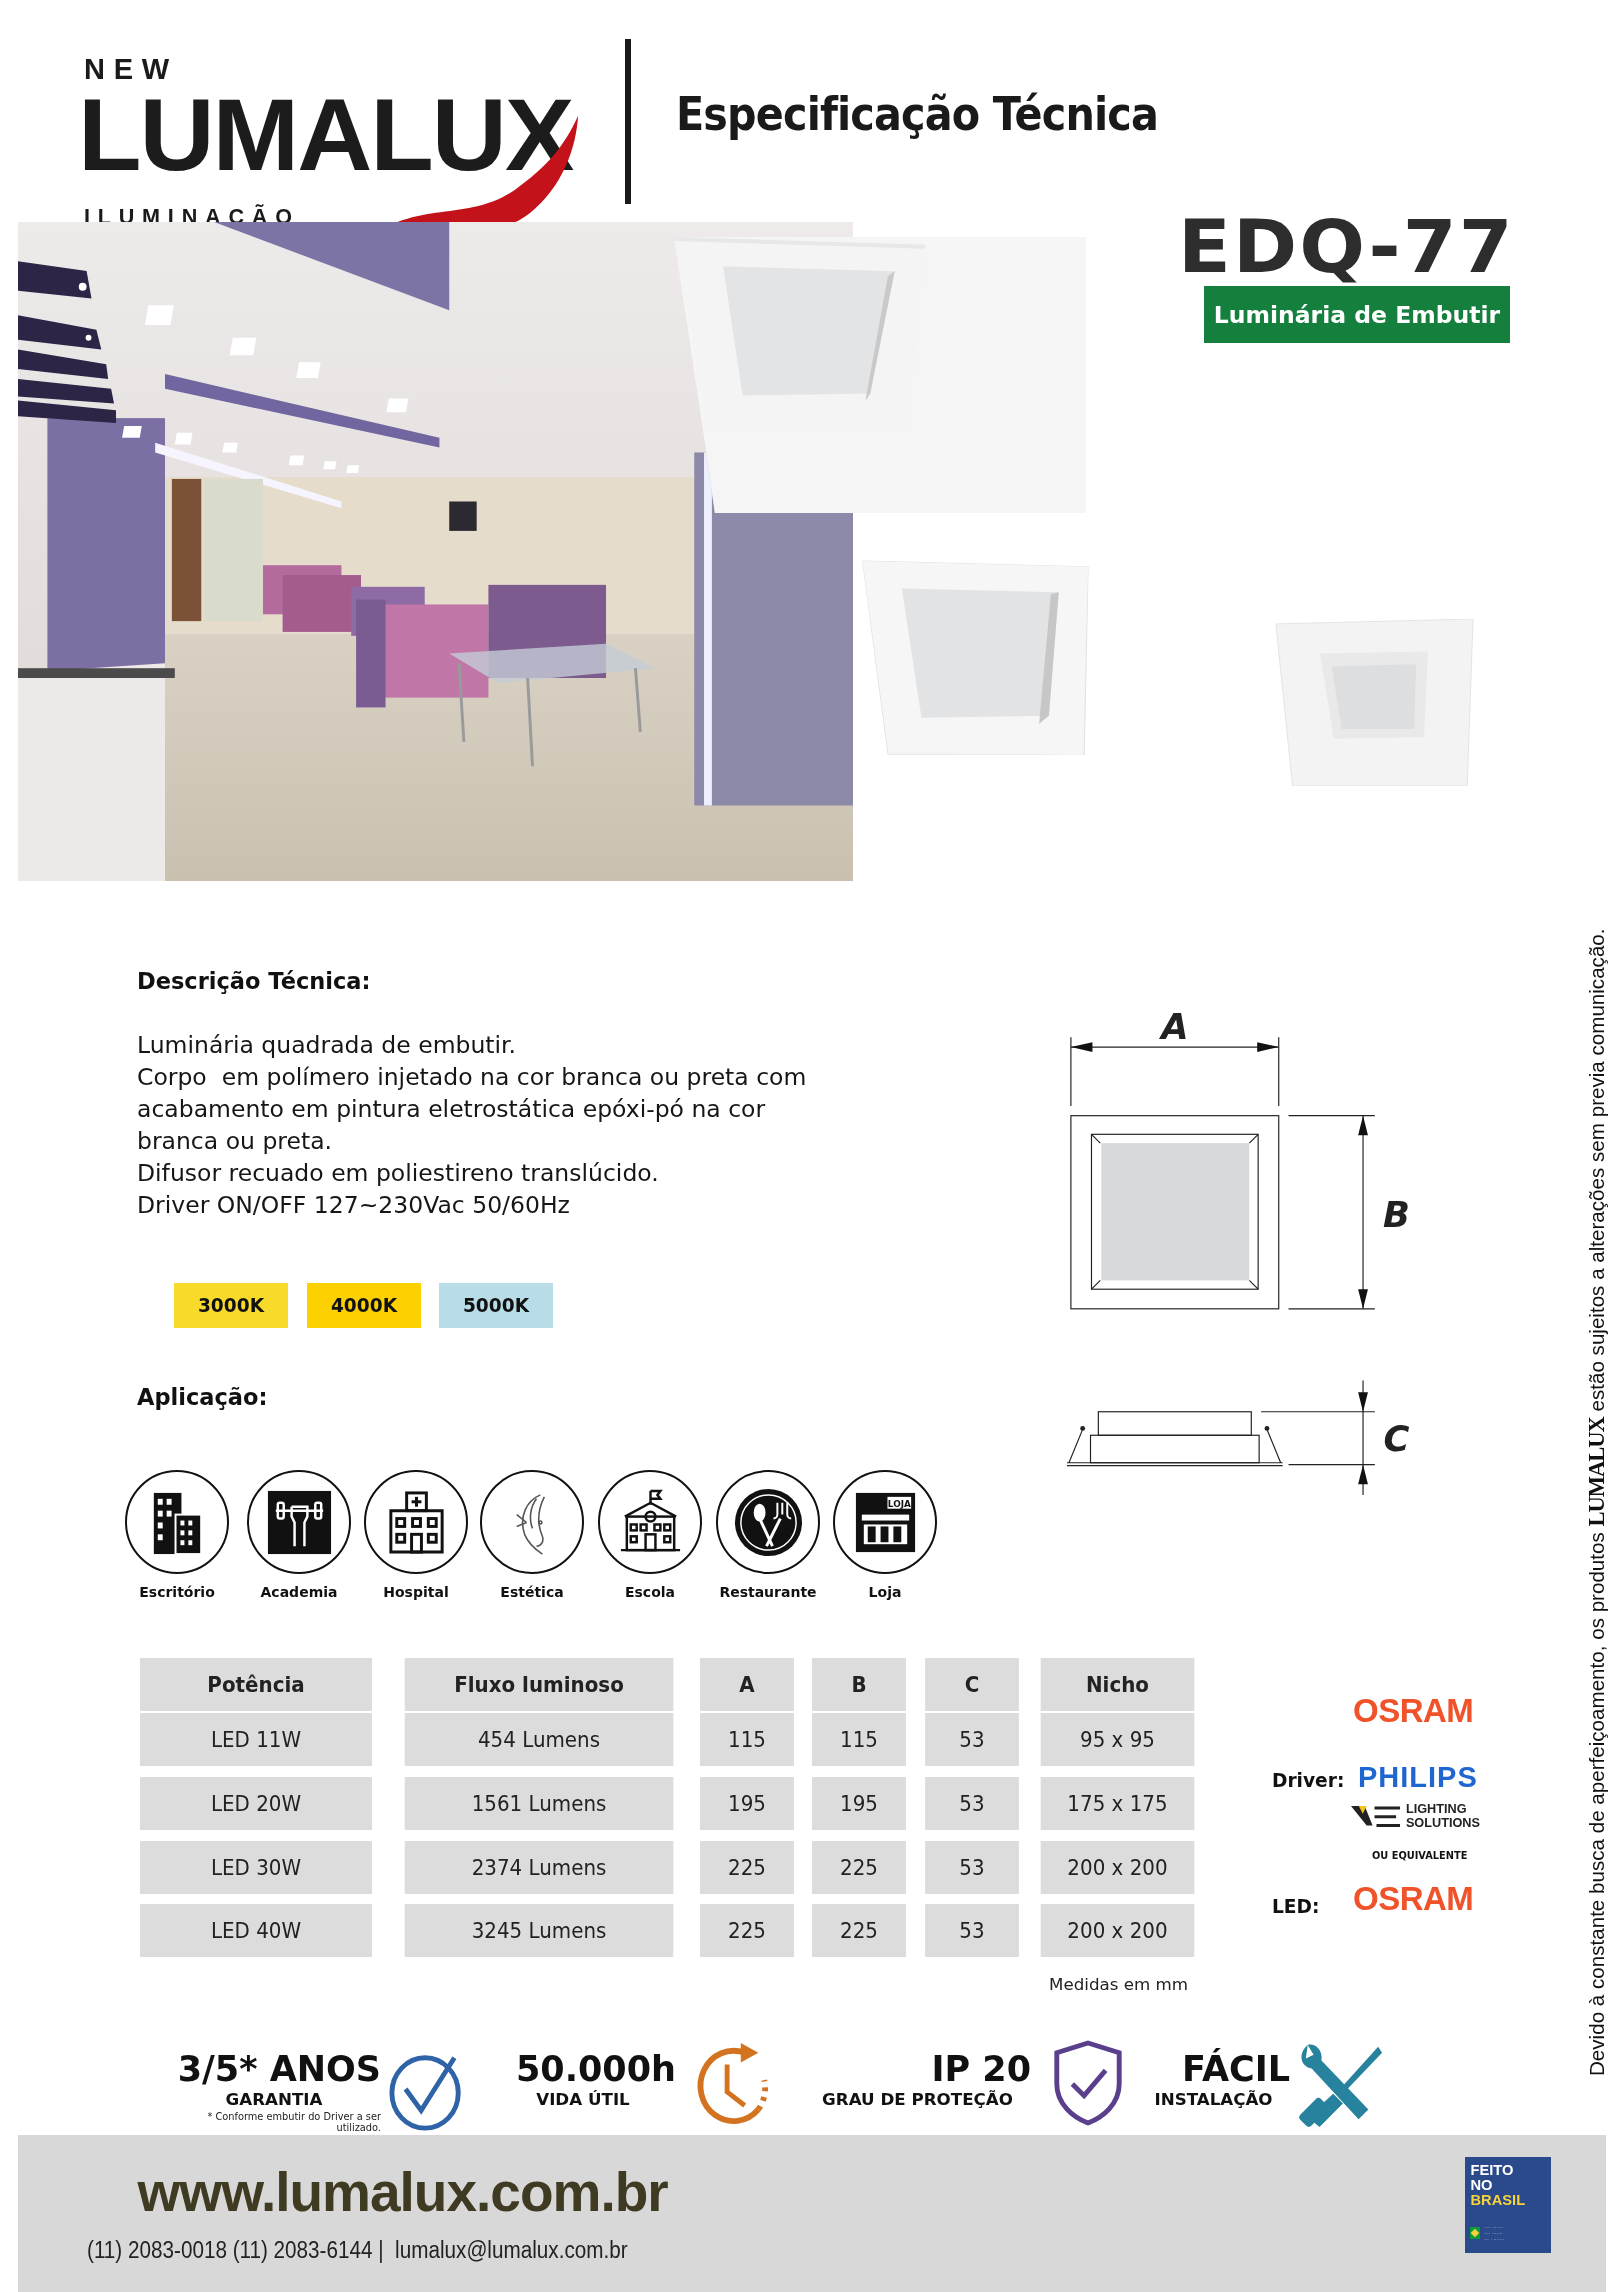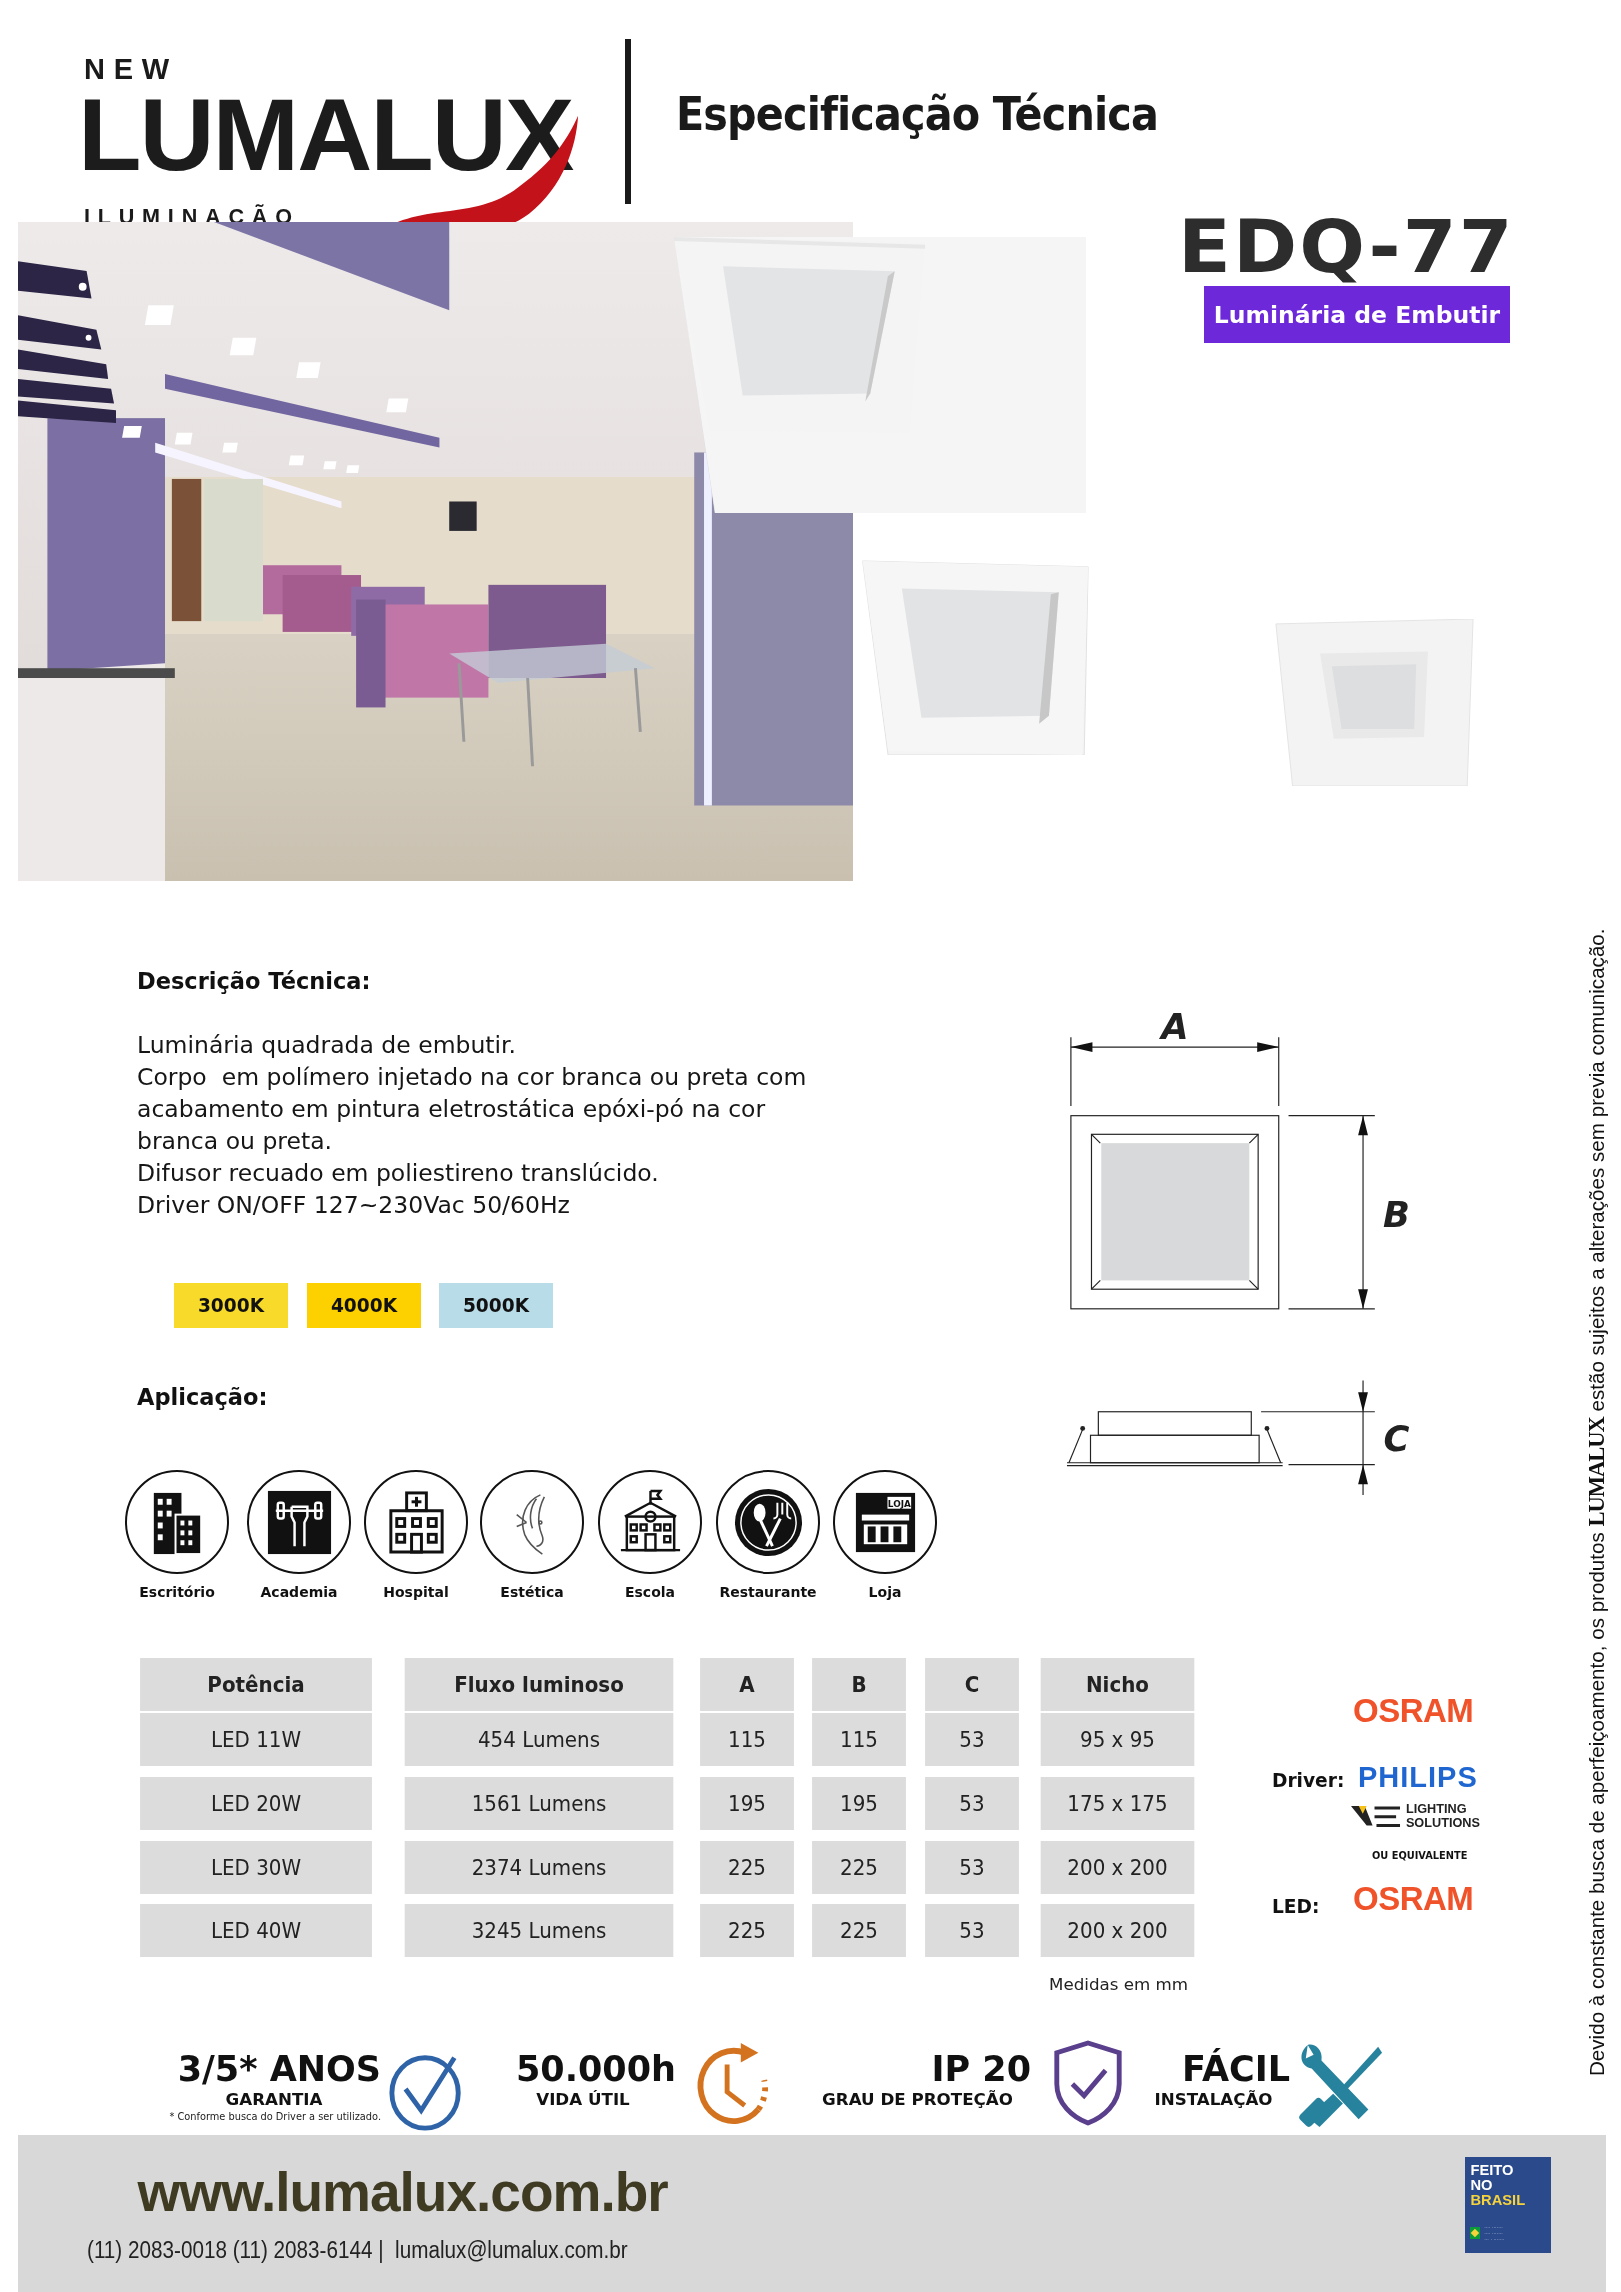--- a/index.html
+++ b/index.html
@@ -10,21 +10,21 @@
   .logo { position: absolute; left: 78px; top: 49px; width: 519px; height: 157px; }
   .logo-new { position: absolute; left: 5.9px; top: 3.9px; font-family: "Liberation Sans", sans-serif; font-weight: 700; font-size: 29px; letter-spacing: 8.8px; color: #1a1a1a; }
   .logo-main { position: absolute; left: 0px; top: 35px; font-family: "Liberation Sans", sans-serif; font-weight: 900; font-size: 102px; line-height: 1; letter-spacing: -2px; color: #1c1c1c; transform: scaleX(1.02); transform-origin: left; }
   .logo-sub { position: absolute; left: 5.9px; top: 123px; font-family: "Liberation Sans", sans-serif; font-weight: 700; font-size: 21.6px; letter-spacing: 7.8px; color: #1a1a1a; margin-top: 32px; }
   .logo-swoosh { position: absolute; left: 255px; top: 59px; width: 255px; height: 147px; }
   .header-divider { position: absolute; left: 625px; top: 39px; width: 5.9px; height: 165px; background: #1a1a1a; }
   .header-title { position: absolute; left: 676px; top: 86px; font-family: "DejaVu Sans", sans-serif; font-weight: 700; font-size: 47px; color: #1a1a1a; letter-spacing: -1px; transform: scaleX(0.88); transform-origin: left; }
 
   
   .model-code { position: absolute; right: 106px; top: 204px; font-family: "DejaVu Sans", sans-serif; font-weight: 900; font-size: 73px; color: #2d2d2d; letter-spacing: 2px; transform: scaleX(1.06); transform-origin: right; }
-  .model-type { position: absolute; left: 1204px; top: 286px; width: 306px; height: 57px; background: #6d28d9; color: #fff; font-weight: 700; font-size: 23.5px; display: flex; align-items: center; justify-content: center; }
+  .model-type { position: absolute; left: 1204px; top: 286px; width: 306px; height: 57px; background: #15803d; color: #fff; font-weight: 700; font-size: 23.5px; display: flex; align-items: center; justify-content: center; }
 
   
   .photo { position: absolute; left: 17.6px; top: 222px; width: 835px; height: 659px; overflow: hidden; background: #e9e6ea; }
   .photo svg { width: 100%; height: 100%; display: block; }
 
   
   .prod { position: absolute; }
   .prod svg { width: 100%; height: 100%; display: block; }
 
   
@@ -454,21 +454,21 @@
       <div>SOLUTIONS</div>
     </div>
 </div>
 <div class="ou-eq" style="left:1372px; top:1850px;">OU EQUIVALENTE</div>
 <div class="brand-label" style="left:1272px; top:1896px;">LED:</div>
 <div class="brand-logo osram" style="left:1353px; top:1880px;">OSRAM</div>
 
 <div class="feat" style="left:167px; width:214px;">
   <div class="feat-big">3/5* ANOS</div>
   <div class="feat-small">GARANTIA</div>
-  <div class="feat-note">* Conforme busca do Driver a ser utilizado.</div>
+  <div class="feat-note">* Conforme embutir do Driver a ser utilizado.</div>
 </div>
 <svg class="feat-icon" style="left:384px; top:2050px;" width="88" height="82" viewBox="0 0 90 84">
   <ellipse cx="42" cy="44" rx="34" ry="36" fill="none" stroke="#2f63a8" stroke-width="5"></ellipse>
   <polyline points="22,40 38,62 72,8" fill="none" stroke="#2f63a8" stroke-width="5"></polyline>
 </svg>
 
 <div class="feat" style="left:490px; width:186px;">
   <div class="feat-big">50.000h</div>
   <div class="feat-small">VIDA ÚTIL</div>
 </div>

